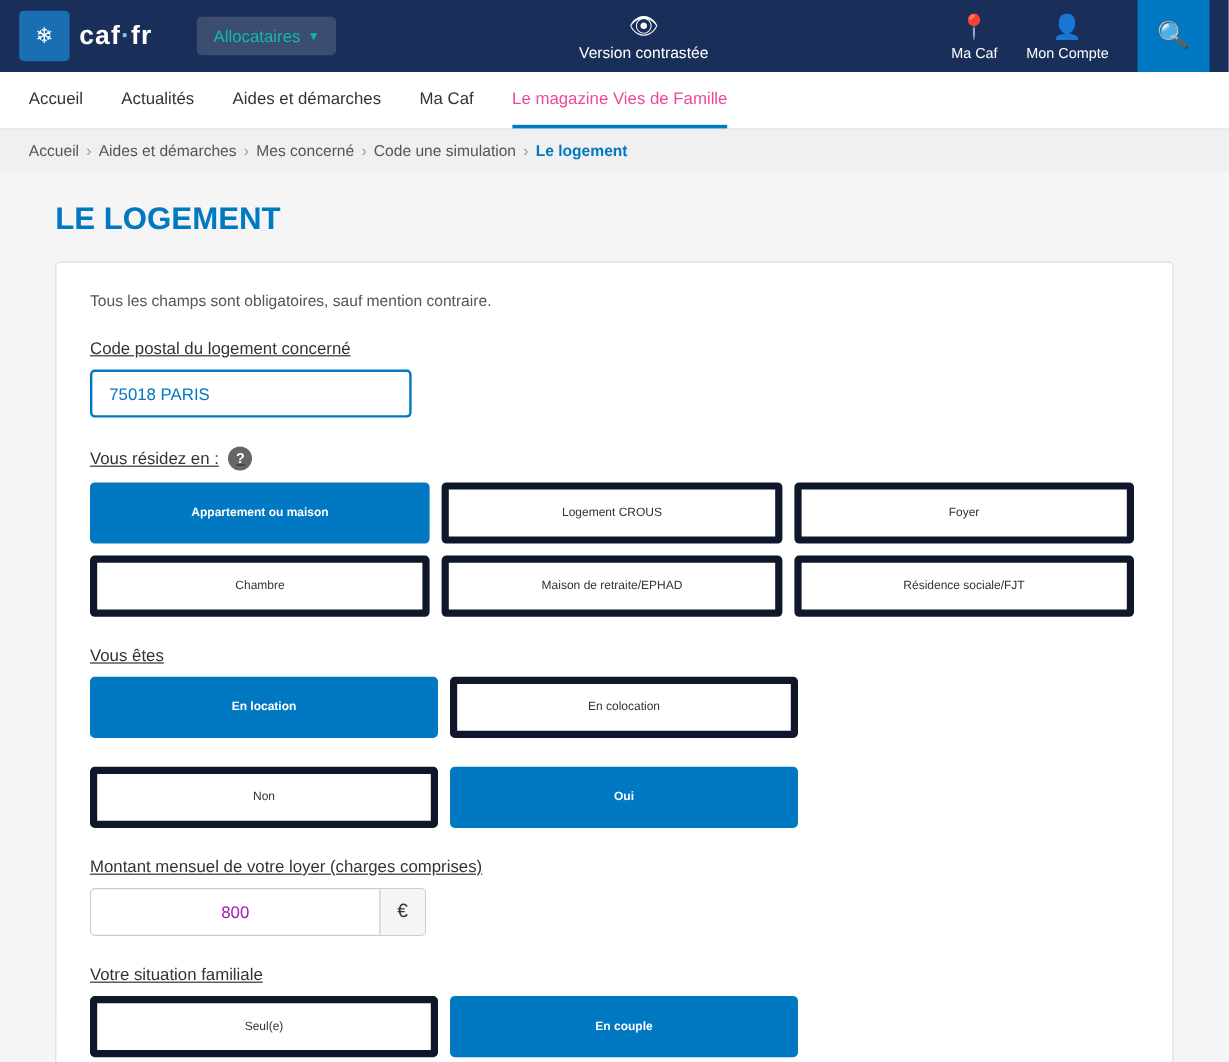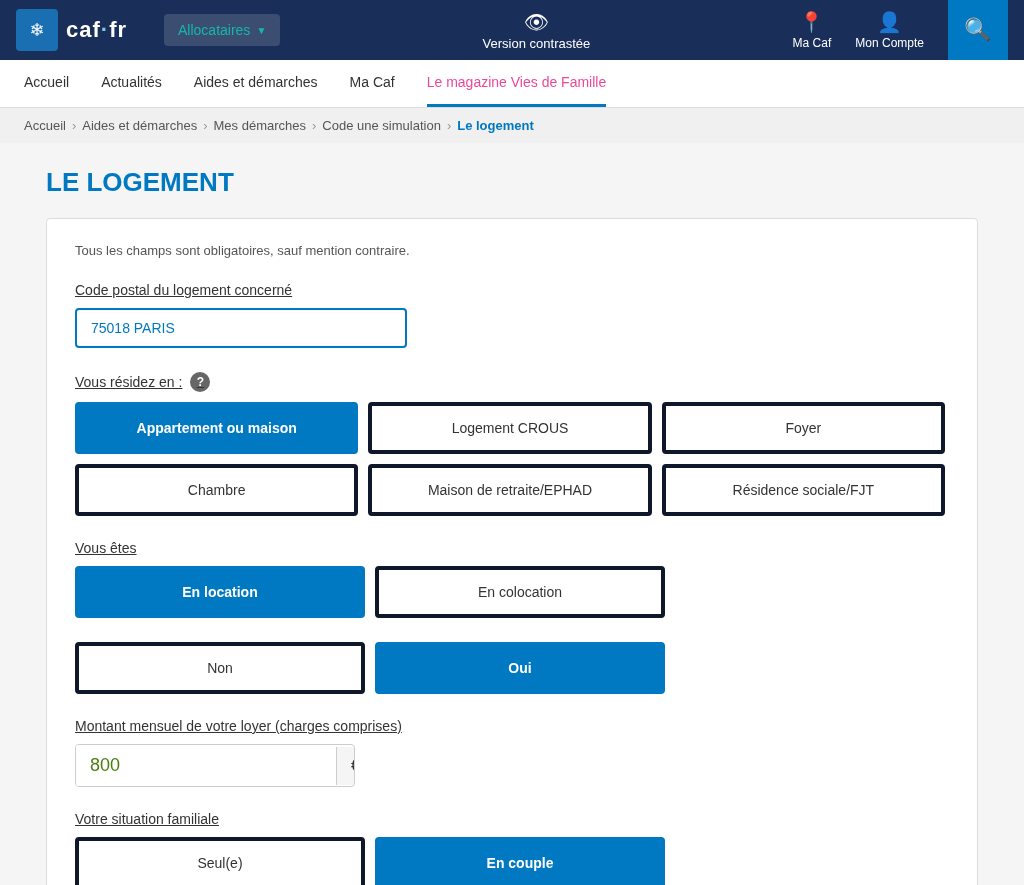--- a/index.html
+++ b/index.html
@@ -144,21 +144,21 @@
       background: #666;
       color: white;
       border-radius: 50%;
       font-size: 12px;
       font-weight: bold;
       cursor: pointer;
     }
 
     
     .postal-input {
-      width: 332px;
+      width: 268px;
       padding: 10px 14px;
       border: 2px solid #0078c2;
       border-radius: 4px;
       font-size: 14px;
       color: #0078c2;
       outline: none;
     }
 
     
     .btn-grid-3 {
@@ -167,25 +167,25 @@
       gap: 10px;
       max-width: 870px;
     }
     .btn-grid-2 {
       display: grid;
       grid-template-columns: 290px 290px;
       gap: 10px;
     }
     .option-btn {
       padding: 14px 10px;
-      border: 4px solid #0f172a;
+      border: 6px solid #0f172a;
       border-radius: 4px;
       background: white;
       color: #333;
-      font-size: 14px;
+      font-size: 10px;
       cursor: pointer;
       text-align: center;
     }
     .option-btn.active {
       background: #0078c2;
       border-color: #0078c2;
       color: white;
       font-weight: bold;
     }
 
@@ -195,23 +195,23 @@
       align-items: center;
       width: 280px;
       border: 1px solid #ccc;
       border-radius: 4px;
       overflow: hidden;
     }
     .loyer-input {
       flex: 1;
       padding: 10px 14px;
       border: none;
-      font-size: 18px;
-      color: #4d7c0f;
-      text-align: left;
+      font-size: 14px;
+      color: #a21caf;
+      text-align: center;
       outline: none;
     }
     .loyer-currency {
       padding: 10px 14px;
       background: #f5f5f5;
       border-left: 1px solid #ccc;
       color: #333;
       font-size: 16px;
     }
   </style>
@@ -259,21 +259,21 @@
   <a href="#">Aides et démarches</a>
   <a href="#">Ma Caf</a>
   <a href="#" class="active">Le magazine Vies de Famille</a>
 </nav>
 
 <div class="breadcrumb">
   <a href="#">Accueil</a>
   <span class="sep">›</span>
   <a href="#">Aides et démarches</a>
   <span class="sep">›</span>
-  <a href="#">Mes démarches</a>
+  <a href="#">Mes concerné</a>
   <span class="sep">›</span>
   <a href="#">Code une simulation</a>
   <span class="sep">›</span>
   <span class="current">Le logement</span>
 </div>
 
 <div class="page-content">
   <h1 class="page-title">LE LOGEMENT</h1>
 
   <div class="form-card">

